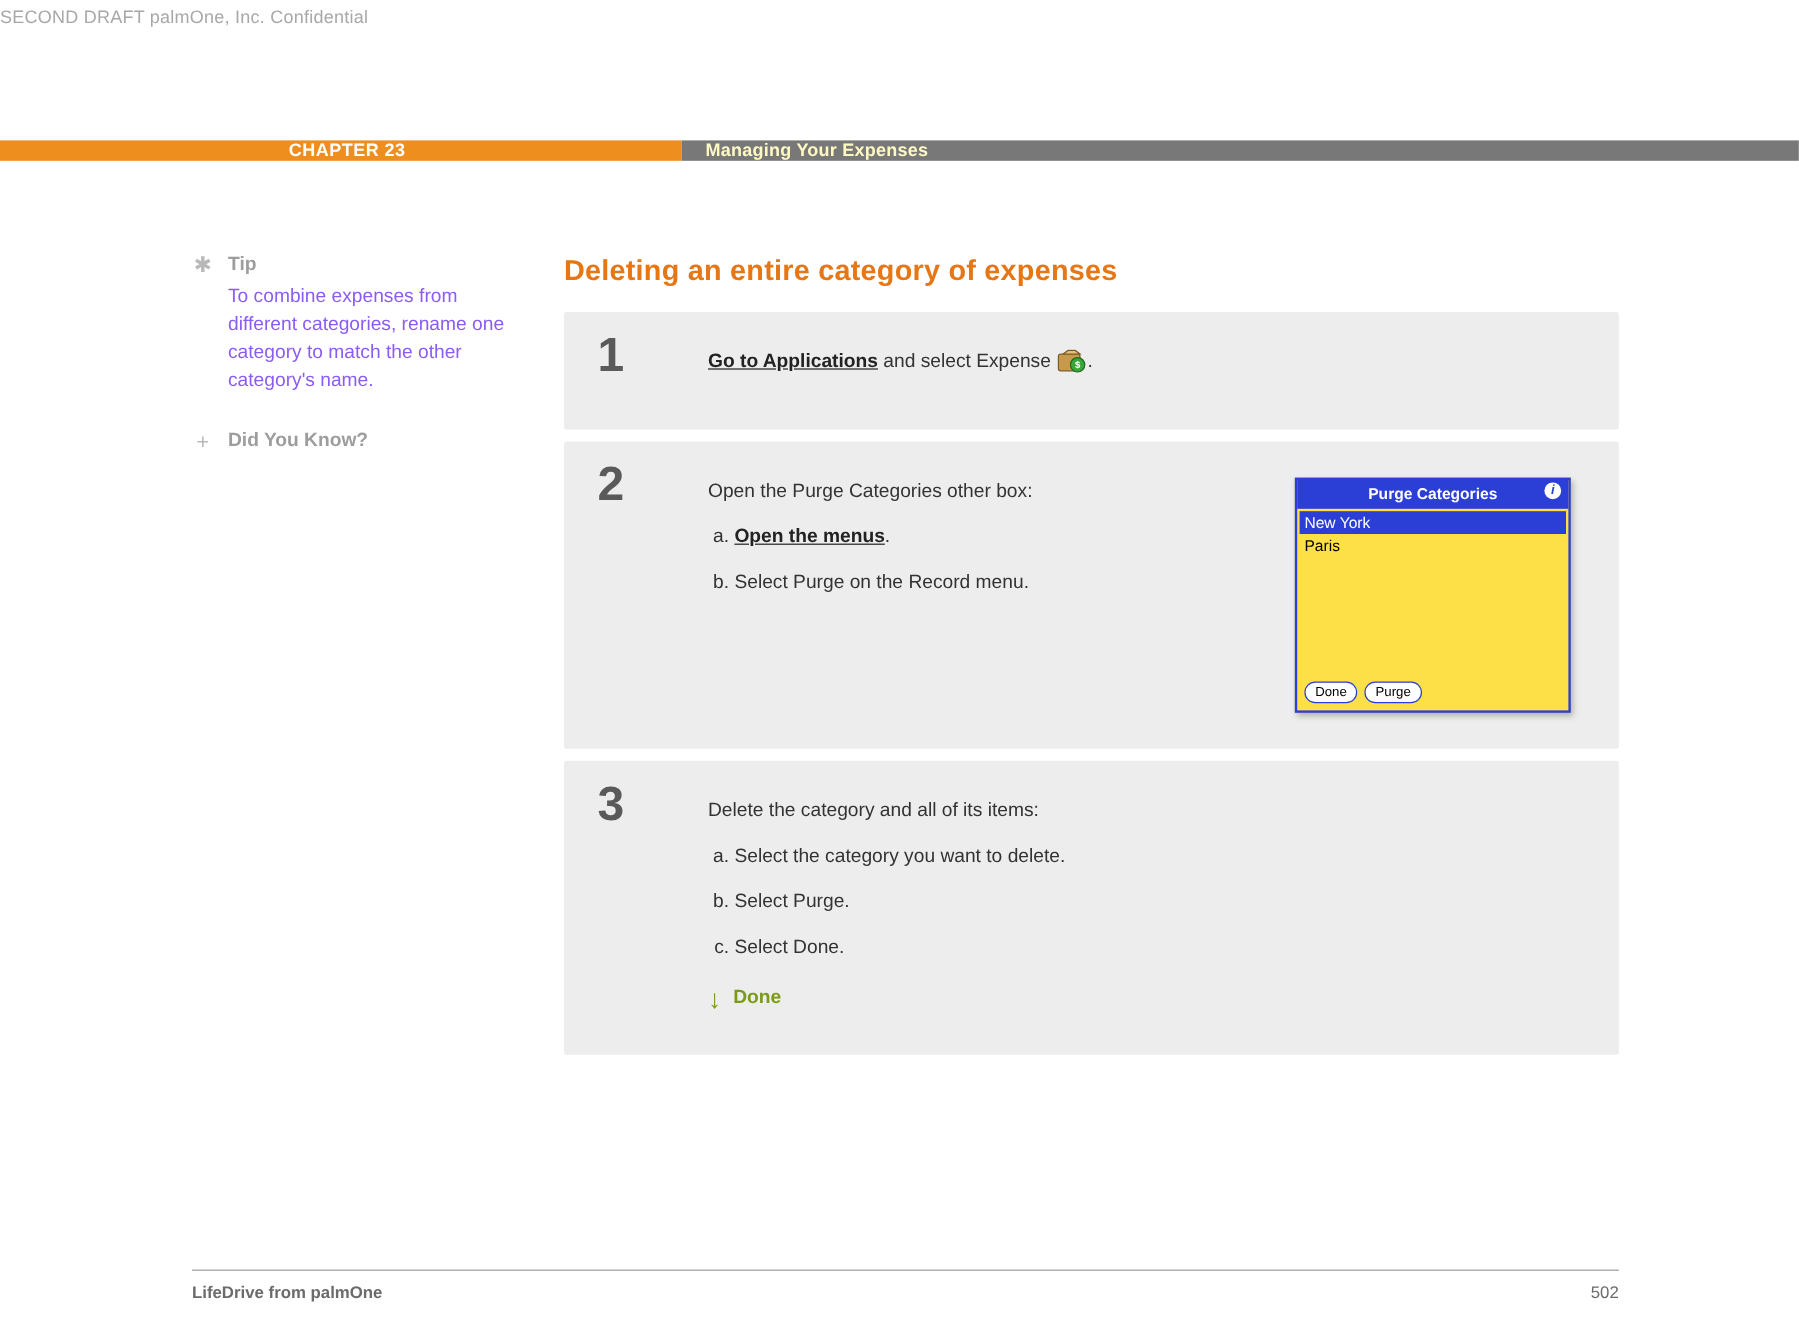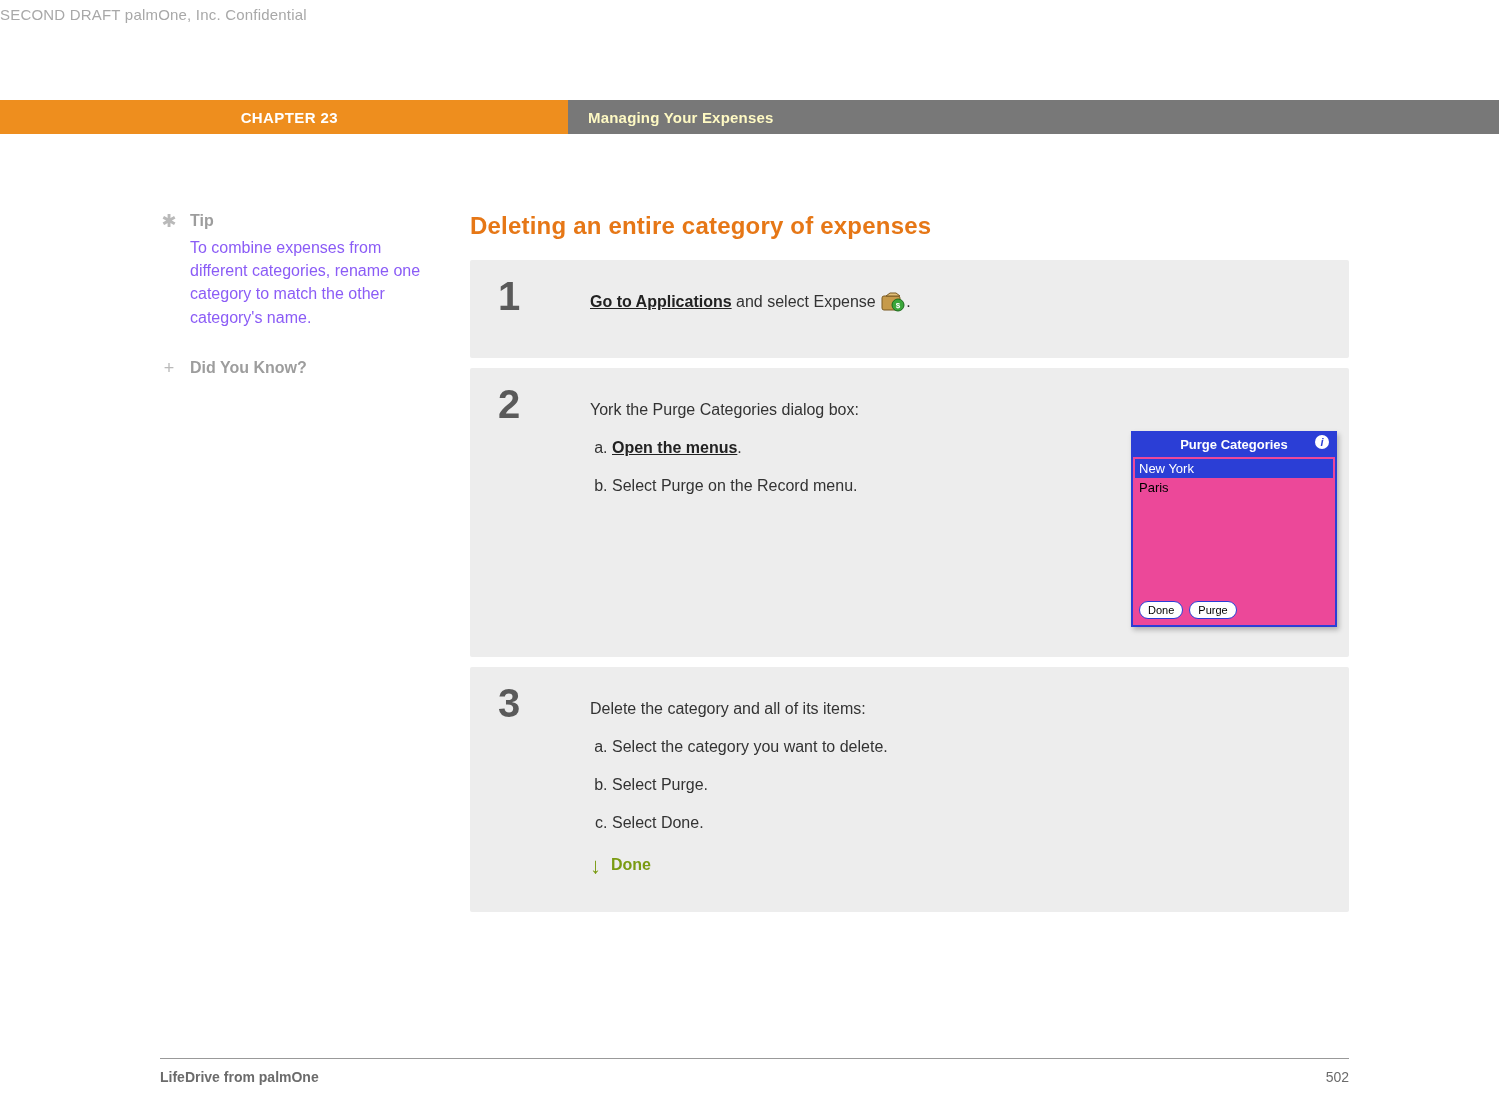--- a/index.html
+++ b/index.html
@@ -19,20 +19,21 @@
     color: #a8a8a8;
     letter-spacing: 0.2px;
   }
   .banner {
     position: absolute;
     top: 100px;
     left: 0;
     right: 0;
     height: 34px;
     display: flex;
+    align-items: flex-end;
   }
   .banner-left {
     width: 568px;
     background: #ee8e1e;
     display: flex;
     align-items: center;
     justify-content: flex-end;
     padding-right: 230px;
   }
   .banner-left span {
@@ -110,21 +111,21 @@
   .step-num {
     width: 120px;
     font-size: 40px;
     font-weight: bold;
     color: #5a5a5a;
     padding: 14px 0 0 28px;
     font-family: Arial, sans-serif;
   }
   .step-body {
     flex: 1;
-    padding: 30px 12px 30px 0;
+    padding: 30px 40px 30px 0;
     font-size: 16px;
     color: #333;
     line-height: 1.5;
     display: flex;
     gap: 30px;
   }
   .step-text { flex: 1; }
   .step-text p { margin-bottom: 14px; }
   .step-text ol.alpha {
     list-style: lower-alpha;
@@ -145,26 +146,25 @@
     display: flex;
     align-items: center;
     gap: 10px;
     margin-top: 8px;
   }
   .done-row .arrow { color: #7a9b12; font-size: 22px; font-weight: bold; }
   .done-row .done-text { color: #7a9b12; font-weight: bold; font-size: 16px; }
 
   
   .palm-shot {
-    width: 206px;
+    width: 230px;
     border: 2px solid #2b3ed6;
-    background: #ec4899;
+    background: #fde047;
     box-shadow: 2px 3px 5px rgba(0,0,0,0.25);
     font-family: Tahoma, sans-serif;
-    margin-top: 33px;
   }
   .palm-title {
     background: #2b3ed6;
     color: #fff;
     font-weight: bold;
     font-size: 13px;
     text-align: center;
     padding: 2px 0;
     position: relative;
   }
@@ -278,21 +278,21 @@
             </span><span>.</span>
           </p>
         </div>
       </div>
     </div>
 
     <div class="step">
       <div class="step-num">2</div>
       <div class="step-body">
         <div class="step-text">
-          <p>York the Purge Categories dialog box:</p>
+          <p>Open the Purge Categories other box:</p>
           <ol class="alpha">
             <li>
               <span class="link">Open the menus</span><span>.</span>
             </li>
             <li>Select Purge on the Record menu.</li>
           </ol>
         </div>
         <div>
           <div class="palm-shot">
             <div class="palm-title">

